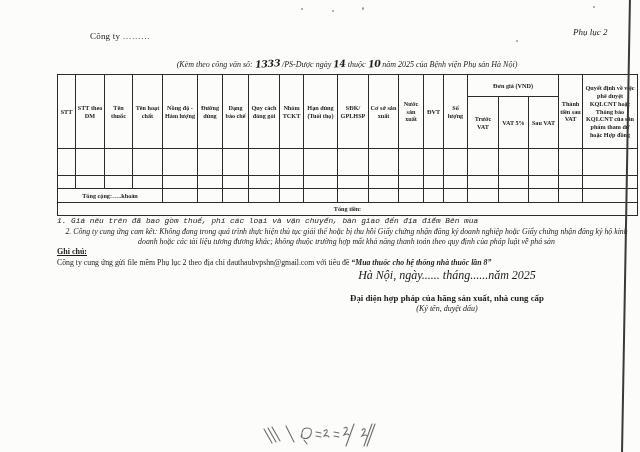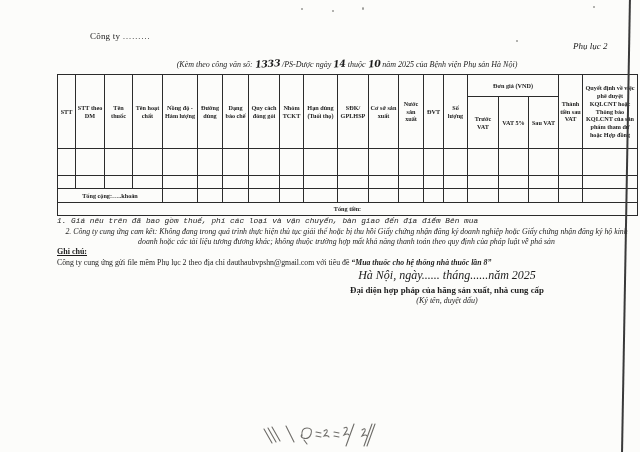--- a/index.html
+++ b/index.html
@@ -1,38 +1,38 @@
 <!DOCTYPE html>
 <html><head>
 <meta charset="utf-8">
 <style>
   html,body{margin:0;padding:0;}
   body{width:640px;height:452px;background:#e8e8e6;font-family:"Liberation Serif","DejaVu Serif",serif;}
   .sheet{position:absolute;left:0;top:0;width:640px;height:452px;background:#fcfcfa;overflow:hidden;color:#1c1c1c;}
 
   .company{position:absolute;left:55px;top:31px;font-size:9px;letter-spacing:.2px;margin-left:35px;}
-  .appendix{position:absolute;left:573px;top:27px;font-size:9px;font-style:italic;margin-top:14px;}
+  .appendix{position:absolute;left:573px;top:27px;font-size:9px;font-style:italic;}
   .title{position:absolute;left:57px;top:45px;width:580px;text-align:center;font-size:10.5px;font-weight:bold;letter-spacing:.4px;}
   .subtitle{position:absolute;left:57px;top:58px;width:580px;text-align:center;font-size:8px;font-style:italic;white-space:nowrap;}
   .hw{font-family:"DejaVu Serif",serif;font-weight:bold;font-style:italic;font-size:9.5px;display:inline-block;transform:rotate(-4deg);letter-spacing:-.3px;}
 
   table.quote{position:absolute;left:57px;top:74px;width:581px;border-collapse:collapse;table-layout:fixed;}
   table.quote th,table.quote td{border:1px solid #2b2b2b;padding:0 1px;font-size:6.2px;line-height:1.25;text-align:center;vertical-align:middle;overflow:hidden;font-weight:bold;}
   tr.r-group{height:22px;} tr.r-sub{height:52px;} tr.r-e1{height:27px;} tr.r-e2{height:13px;} tr.r-tot{height:14px;} tr.r-grand{height:13px;}
   td.lbl{text-align:left;font-size:7.2px;padding-left:2px;white-space:nowrap;}
 
   .note{position:absolute;left:57px;width:579px;font-size:7.8px;font-style:italic;line-height:1.28;}
   .n1{top:217px;font-family:Liberation Mono, monospace;}
   .n2{top:227px;text-align:center;}
   .ghichu{position:absolute;left:57px;top:247px;font-size:8px;font-weight:bold;text-decoration:underline;font-style:normal;}
   .emailline{position:absolute;left:57px;top:258px;width:579px;font-size:7.8px;font-style:normal;}
   .emailline .bolditalic{font-weight:bold;font-style:italic;}
   .signblock{position:absolute;left:307px;top:268px;width:280px;text-align:center;}
   .dateline{font-size:12px;font-style:italic;}
-  .repline{font-size:8.8px;font-weight:bold;margin-top:2px;}
+  .repline{font-size:8.8px;font-weight:bold;margin-top:10px;}
   .kyten{font-size:8px;font-style:italic;margin-top:1px;}
 
   .scan-edge{position:absolute;left:629px;top:-4px;width:2px;height:464px;background:#3a3a3a;transform:rotate(1deg);transform-origin:top center;}
   .speck{position:absolute;background:#9a9a96;border-radius:50%;}
   .scribble{position:absolute;left:258px;top:416px;}
 </style>
 </head>
 <body>
 
 <div class="sheet">

